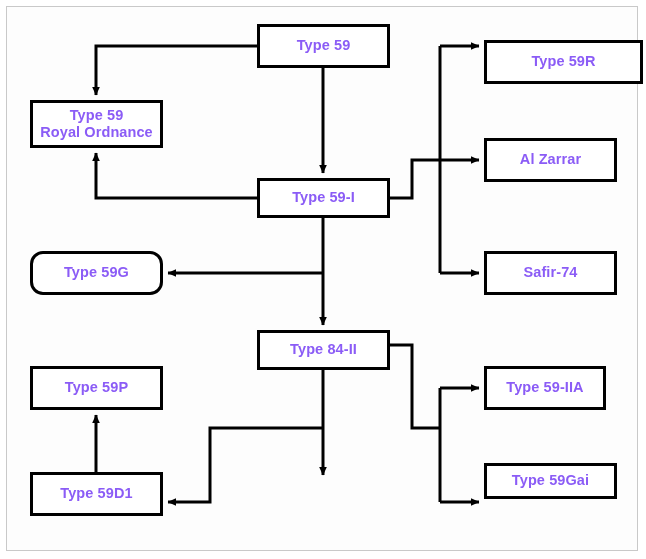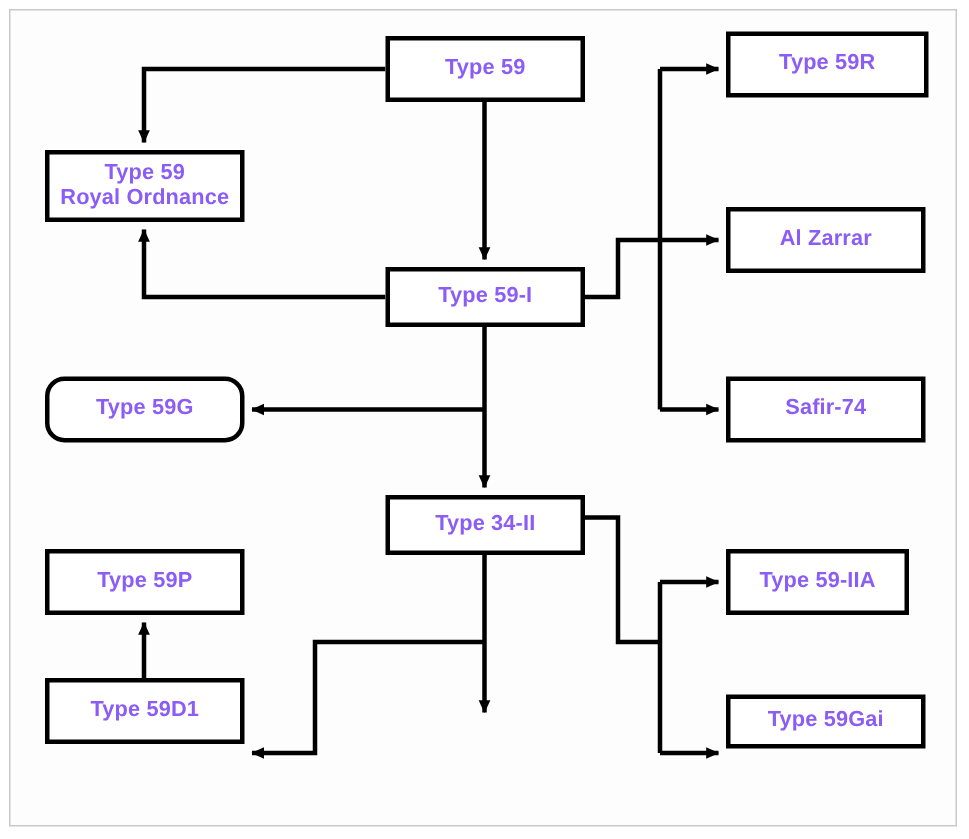--- a/index.html
+++ b/index.html
@@ -103,53 +103,53 @@
 
   <div class="node" style="left:257px; top:24px; width:133px; height:44px;">
     <span>Type 59</span>
   </div>
 
   <div class="node" style="left:30px; top:100px; width:133px; height:48px; flex-direction:column;">
     <span>Type 59</span>
     <span>Royal Ordnance</span>
   </div>
 
-  <div class="node" style="left:484px; top:21px; width:135px; height:44px;justify-content:center;">
+  <div class="node" style="left:484px; top:40px; width:159px; height:44px;justify-content:center;">
     <span>Type 59R</span>
   </div>
 
   <div class="node" style="left:257px; top:178px; width:133px; height:40px;">
     <span>Type 59-I</span>
   </div>
 
   <div class="node" style="left:484px; top:138px; width:133px; height:44px;">
     <span>Al Zarrar</span>
   </div>
 
   <div class="node" style="left:484px; top:251px; width:133px; height:44px;">
     <span>Safir-74</span>
   </div>
 
   <div class="node" style="left:30px; top:251px; width:133px; height:44px;border-radius:13px;">
     <span>Type 59G</span>
   </div>
 
   <div class="node" style="left:257px; top:330px; width:133px; height:40px;">
-    <span>Type 34-II</span>
+    <span>Type 84-II</span>
   </div>
 
   <div class="node" style="left:484px; top:366px; width:122px; height:44px;">
     <span>Type 59-IIA</span>
   </div>
 
   <div class="node" style="left:30px; top:366px; width:133px; height:44px;">
     <span>Type 59P</span>
   </div>
 
-  <div class="node" style="left:30px; top:452px; width:133px; height:44px;">
+  <div class="node" style="left:30px; top:472px; width:133px; height:44px;">
     <span>Type 59D1</span>
   </div>
 
 
   <div class="node" style="left:484px; top:463px; width:133px; height:36px;justify-content:center;">
     <span>Type 59Gai</span>
   </div>
 
 </div>
 

